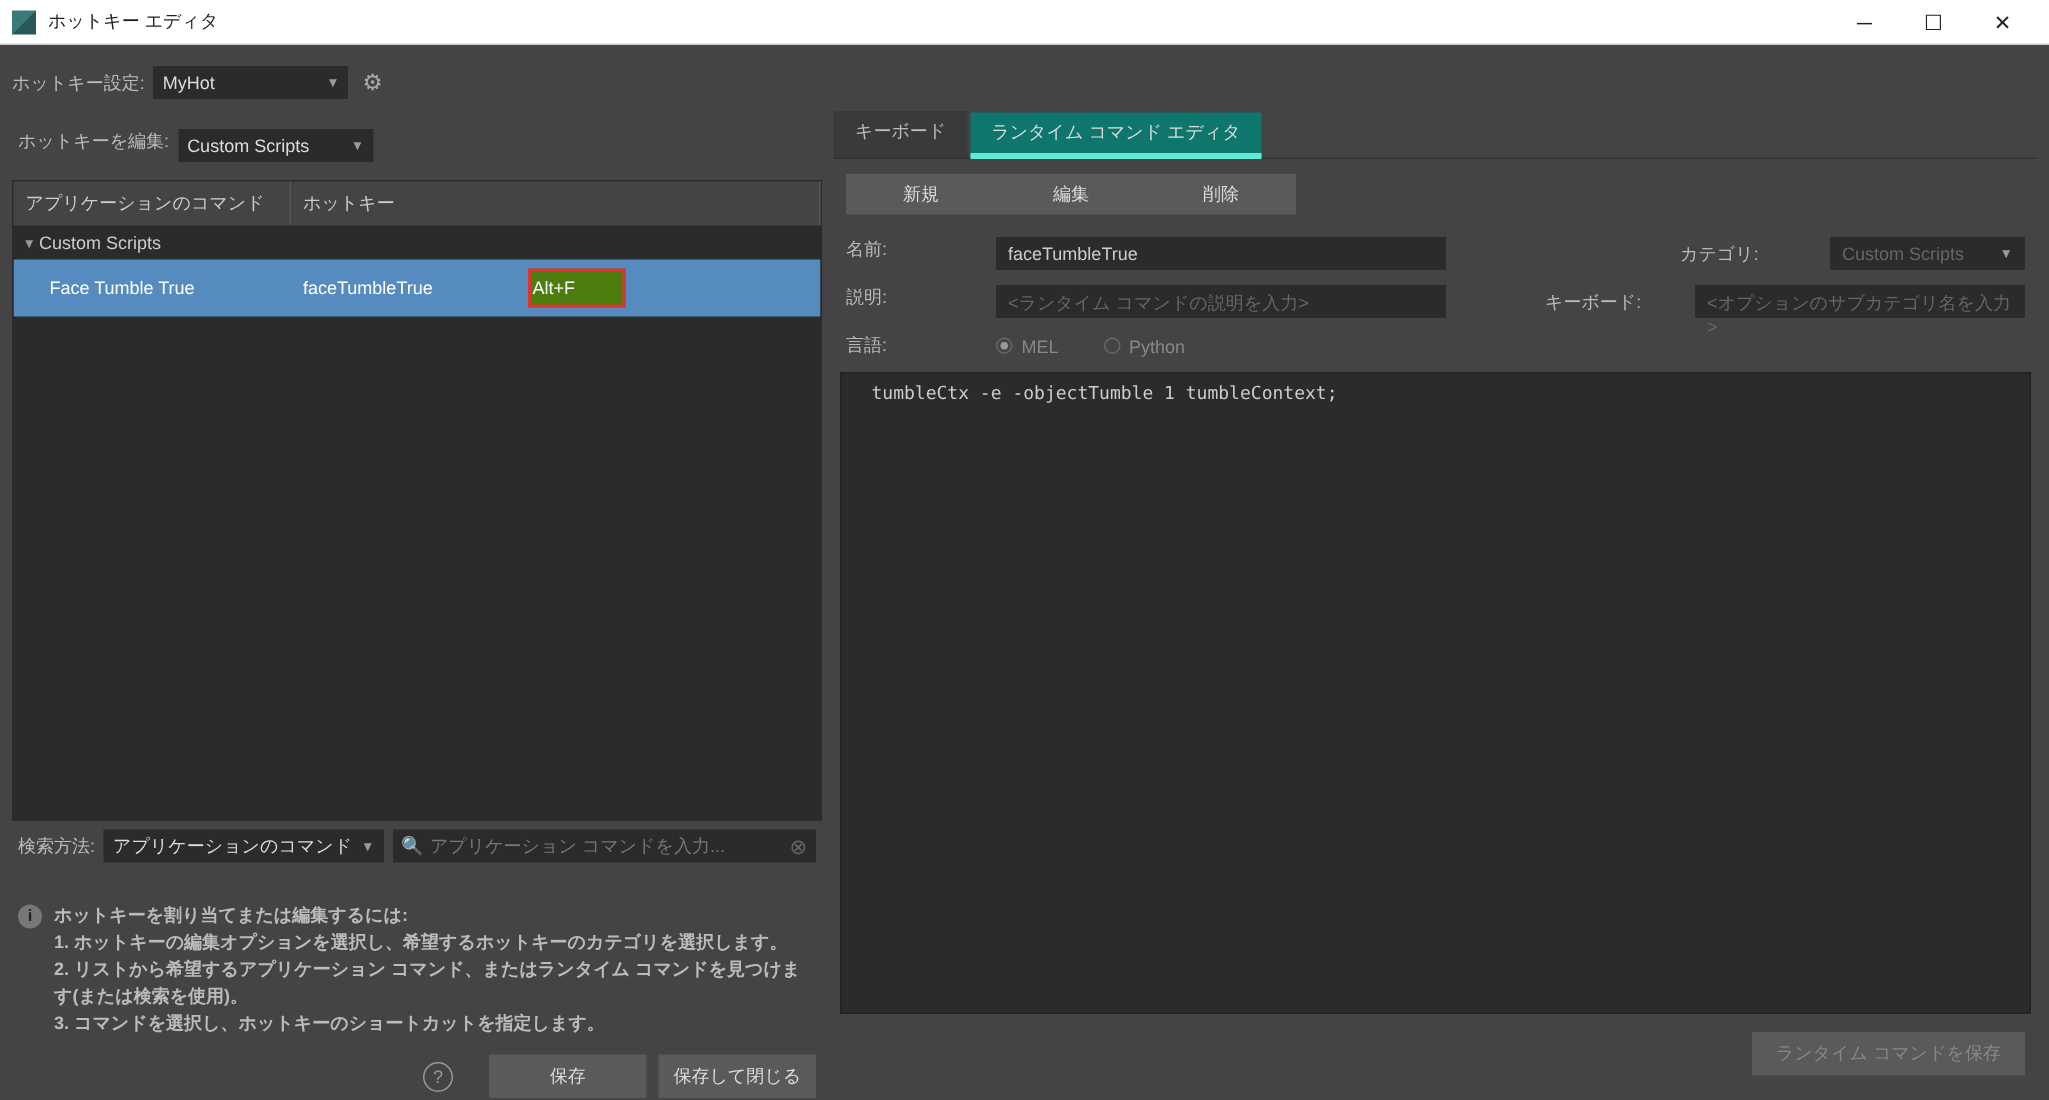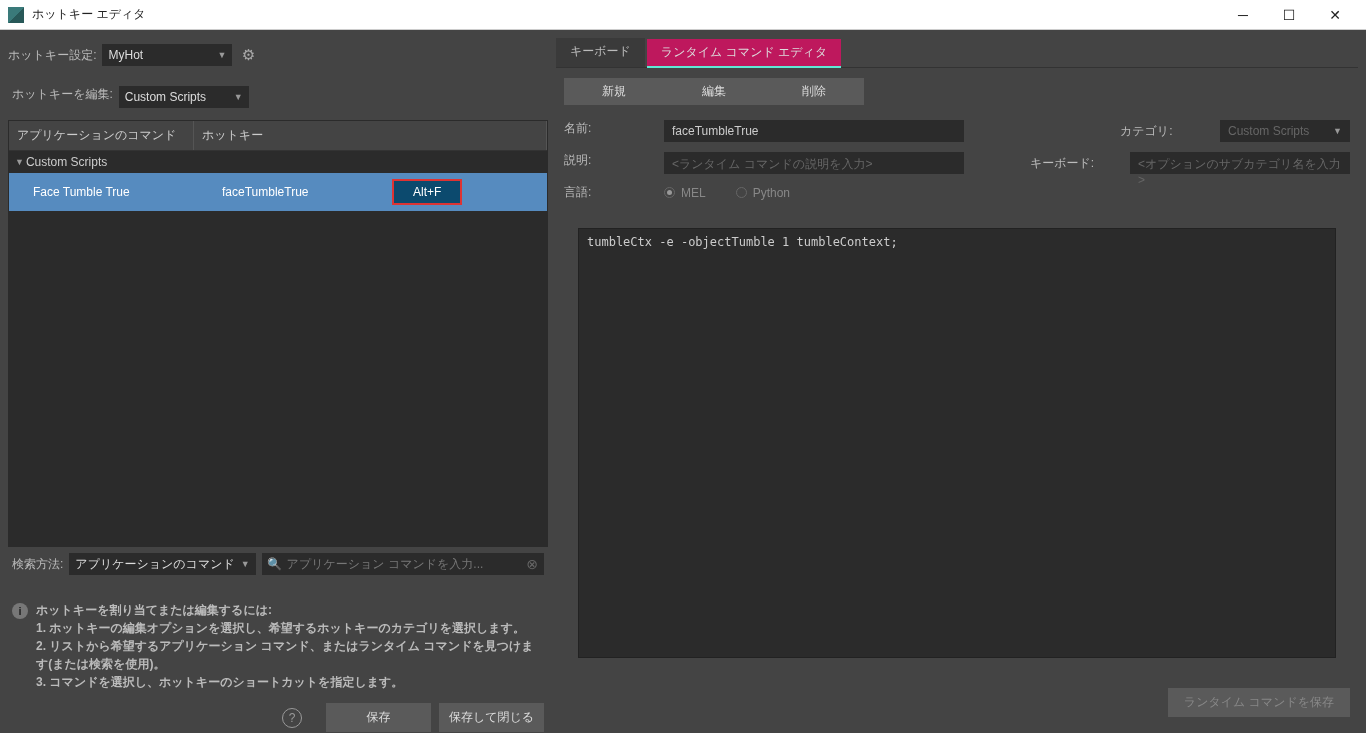--- a/index.html
+++ b/index.html
@@ -142,32 +142,31 @@
     }
     .tri {
       font-size: 9px;
       color: #999;
     }
     .data-row {
       display: flex;
       background: #568bbf;
       color: #fff;
       align-items: center;
-      gap: 20px;
     }
     .data-row .cell {
       padding: 6px 8px;
     }
     .cell-app { width: 185px; padding-left: 24px !important; }
     .cell-runtime { width: 150px; }
     .cell-hotkey { flex: 1; display: flex; }
     .hotkey-box {
       border: 2px solid #d33;
-      padding: 4px 19px;
-      background: #0c4a6e;
+      padding: 4px 1px;
+      background: #4d7c0f;
       color: #fff;
       min-width: 65px;
     }
     
     .search-row {
       display: flex;
       align-items: center;
       gap: 6px;
       padding: 6px 4px;
     }
@@ -245,31 +244,32 @@
       align-items: center;
       justify-content: center;
       color: #999;
       margin-right: 16px;
     }
     
     .tabs {
       display: flex;
       gap: 2px;
       border-bottom: 1px solid #333;
+      margin-top: 36px;
     }
     .tab {
       padding: 5px 14px;
       background: #3a3a3a;
       color: #bbb;
       cursor: pointer;
     }
     .tab.active {
-      background: #be185d;
+      background: #0f766e;
       color: #ddd;
-      border-bottom: 2px solid #5eead4;
+      border-bottom: 4px solid #5eead4;
       position: relative;
       top: 1px;
     }
     .action-buttons {
       display: flex;
       padding: 10px 8px;
     }
     .action-btn {
       background: #5a5a5a;
       color: #ddd;
@@ -340,25 +340,25 @@
       justify-content: center;
     }
     .radio-circle.selected::after {
       content: '';
       width: 5px;
       height: 5px;
       background: #999;
       border-radius: 50%;
     }
     .code-area {
-      margin: 22px;
+      margin: 4px;
       background: #2b2b2b;
       flex: 1;
       border: 1px solid #222;
-      padding: 6px 8px;
+      padding: 6px 20px;
       font-family: "Consolas", monospace;
       color: #ccc;
       white-space: pre;
       font-size: 12px;
     }
     .save-runtime {
       display: flex;
       justify-content: flex-end;
       padding: 8px;
     }

